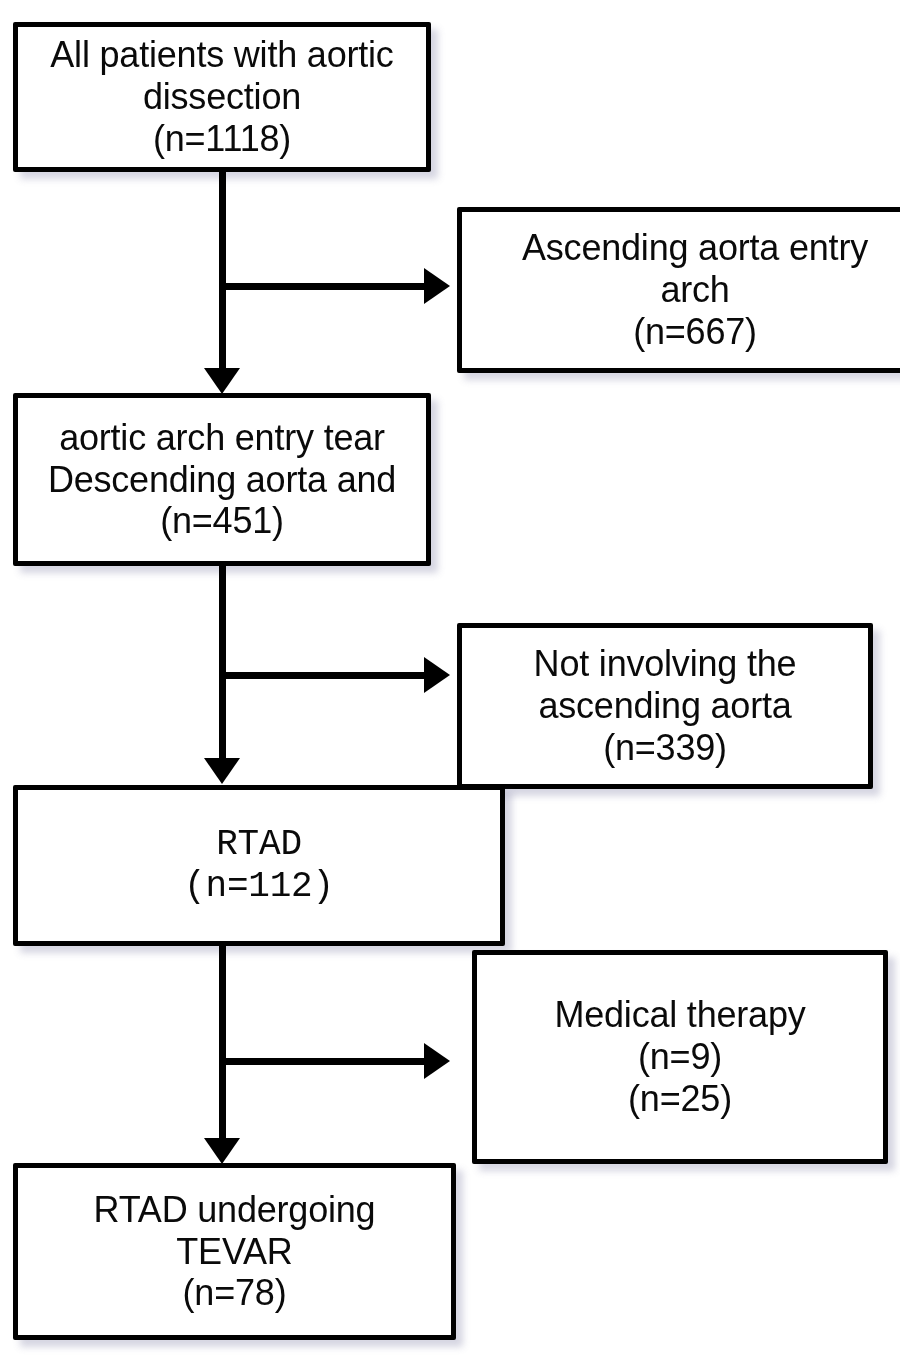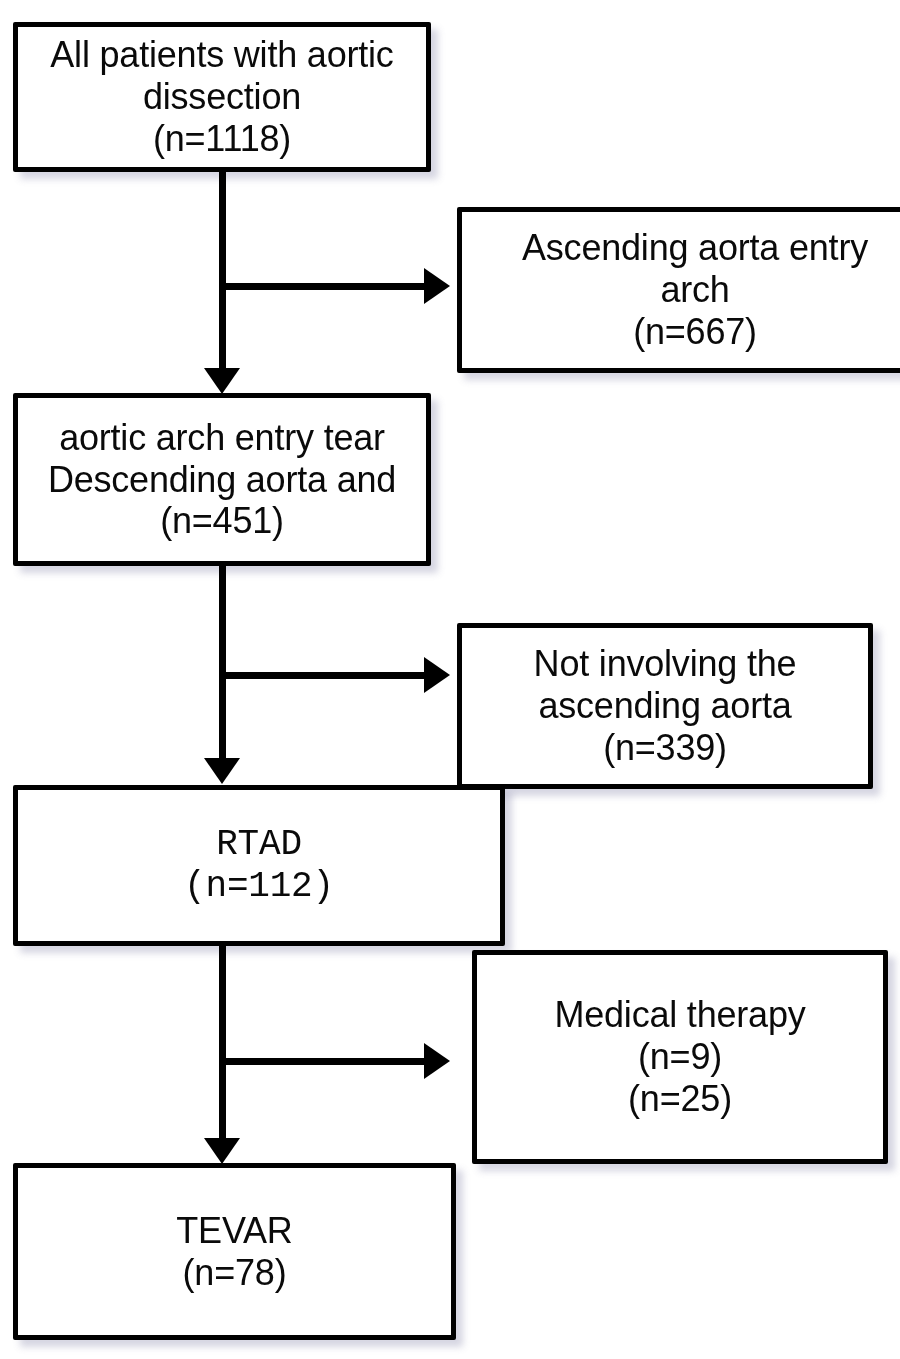--- a/index.html
+++ b/index.html
@@ -148,17 +148,18 @@
   <div class="hline" id="hline-3"></div>
   <div class="arrow-right" id="arrow-right-3"></div>
 
   <div class="node" id="node-medical-open">
     <span class="ln">Medical therapy</span>
     <span class="ln">(n=9)</span>
     <span class="ln">(n=25)</span>
   </div>
 
   <div class="node" id="node-rtad-tevar">
+    <span class="ln">RTAD undergoing</span>
     <span class="ln">TEVAR</span>
     <span class="ln">(n=78)</span>
   </div>
 
 </div>
 
 </body></html>

